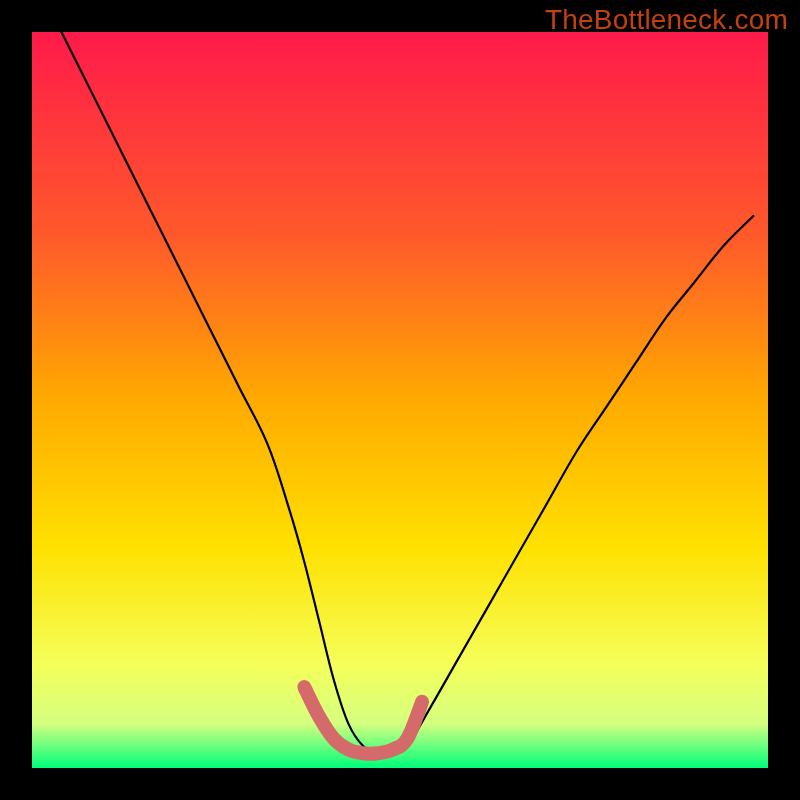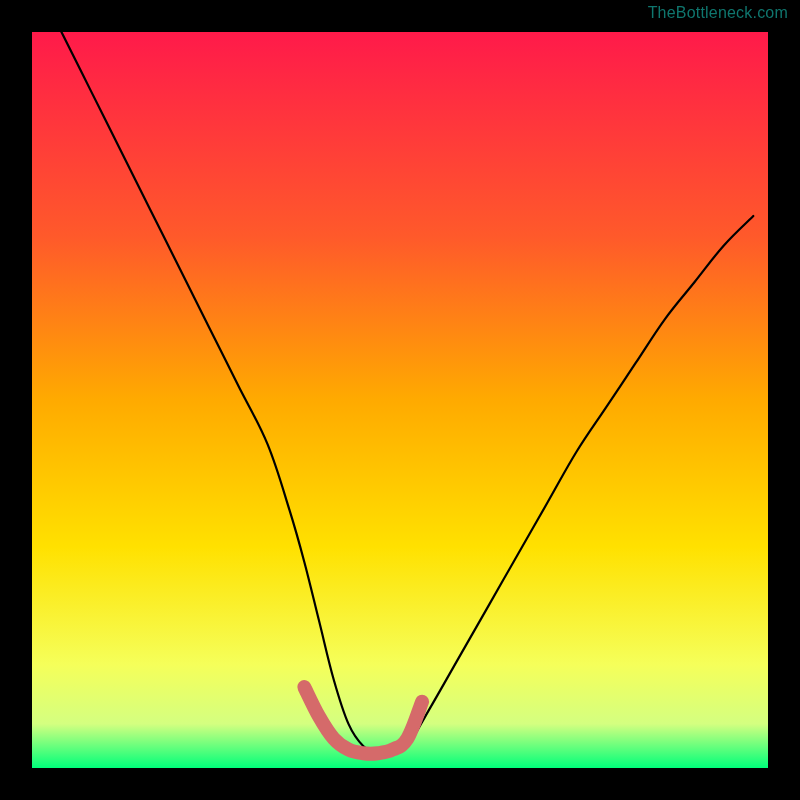--- a/index.html
+++ b/index.html
@@ -12,23 +12,23 @@
   }
   .container {
     position: relative;
     width: 800px;
     height: 800px;
   }
   .watermark {
     position: absolute;
     top: 4px;
     right: 12px;
-    color: #0f766e;
+    color: #c2410c;
     font-family: Arial, Helvetica, sans-serif;
-    font-size: 16px;
+    font-size: 28px;
     font-weight: 400;
     z-index: 10;
     letter-spacing: 0.2px;
   }
   svg {
     display: block;
   }
 </style>
 </head>
 <body>

